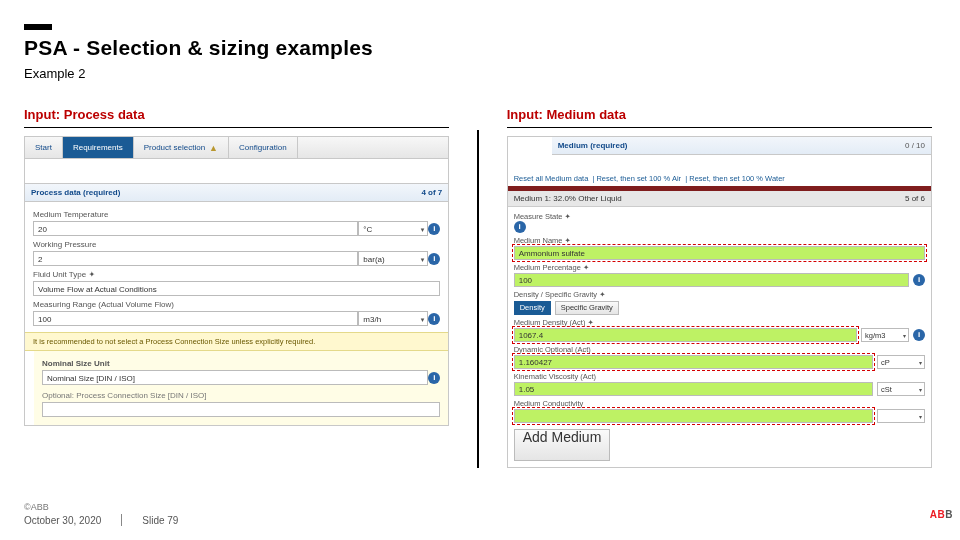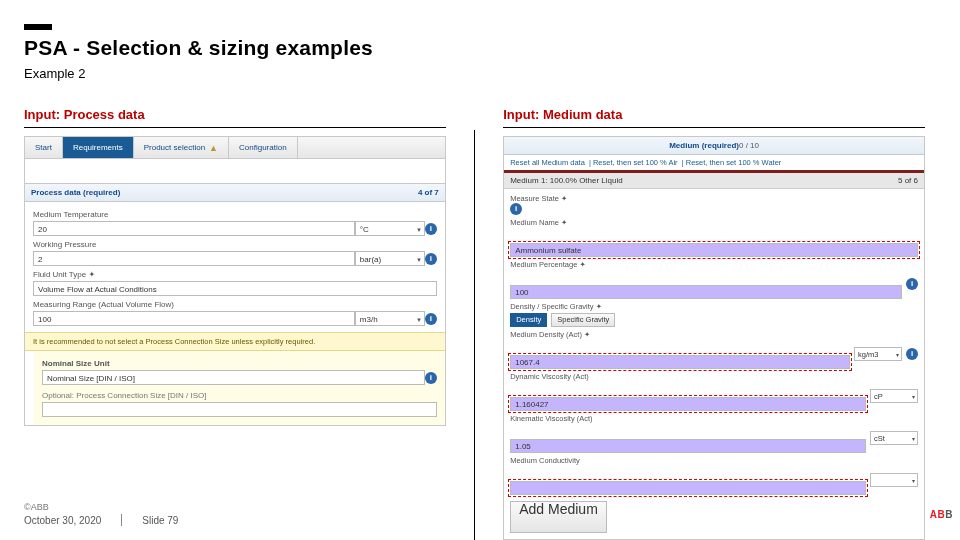--- a/index.html
+++ b/index.html
@@ -1,17 +1,17 @@
 <!DOCTYPE html>
 <html><head>
 <meta charset="utf-8">
 <style>
   * { box-sizing: border-box; margin: 0; padding: 0; }
   html, body { width: 960px; height: 540px; font-family: Arial, Helvetica, sans-serif; background: #fff; color: #000; }
-  .slide { position: relative; width: 960px; height: 540px; padding: 24px 35px 0 24px; }
+  .slide { position: relative; width: 960px; height: 540px; padding: 24px 28px 0 24px; }
   .dash { width: 28px; height: 6px; background: #000; margin-bottom: 6px; }
   .title { font-size: 21px; font-weight: bold; letter-spacing: .2px; }
   .subtitle { font-size: 13px; margin-top: 6px; }
   .columns { display: flex; gap: 28px; margin-top: 26px; }
   .col { flex: 1; }
   .col-heading { font-size: 13px; font-weight: bold; color: #b00; }
   .col-rule { border-top: 1.4px solid #000; margin-top: 5px; }
   .vsep { width: 1.4px; background: #000; align-self: stretch; margin-top: 23px; }
   .panel { border: 1px solid #c8c8c8; margin-top: 8px; background: #fff; font-size: 8px; color: #333; }
 
@@ -28,28 +28,28 @@
   .inp { flex:1; height:15px; border:1px solid #bbb; background:#fff; padding:0 4px; font-size:8px; line-height:15px; }
   .unit { width:70px; height:15px; border:1px solid #bbb; background:#fff; font-size:8px; line-height:15px; padding:0 4px; position:relative; }
   .unit::after { content:"▾"; position:absolute; right:3px; top:0; font-size:7px; color:#555; }
   .info-ico { width:12px; height:12px; border-radius:50%; background:#2a66a8; color:#fff; font-size:8px; font-weight:bold; text-align:center; line-height:12px; }
   .yellow-note { background:#fff8cf; border-top:1px solid #e4d98a; border-bottom:1px solid #e4d98a; padding:4px 8px; font-size:7.5px; color:#6a5800; margin-top:6px; }
   .nominal-block { background:#fffde6; padding:4px 8px 8px 8px;margin-left:9px; }
   .nominal-block .inp, .nominal-block .unit { background:#fff; }
   .optional-label { color:#777; font-size:8px; margin-top:6px; }
 
   
-  .req-hdr { background: linear-gradient(#f2f6fb,#e3ecf6); border-bottom:1px solid #c8c8c8; padding:4px 6px; font-weight:bold; color:#124a8a; display:flex; justify-content:center; }
+  .req-hdr { background: linear-gradient(#f2f6fb,#e3ecf6); border-bottom:1px solid #c8c8c8; padding:4px 6px; font-weight:bold; color:#124a8a; display:flex; justify-content:space-between;margin-left:44px; }
   .req-hdr .count { font-size:8px; color:#555; font-weight:normal; }
-  .reset-row { padding:3px 6px; font-size:7.5px; color:#1a5b95; border-bottom:3px solid #7f1d1d; }
+  .reset-row { padding:3px 6px; font-size:7.5px; color:#1a5b95; border-bottom:5px solid #7f1d1d;margin-top:16px; }
   .reset-row span { margin-right:2px; }
   .medium-bar { background:#e7e7e7; padding:3px 6px; font-size:8px; color:#333; display:flex; justify-content:space-between; border-bottom:1px solid #ccc; }
   .r-field { padding:2px 6px 0 6px; }
   .r-label { font-size:7.5px; color:#555; margin-top:3px; }
-  .r-input { height:14px; border:1px solid #bbb; background:#c4b5fd; font-size:8px; line-height:14px; padding:0 4px; margin-top:16px; }
+  .r-input { height:14px; border:1px solid #bbb; background:#bef264; font-size:8px; line-height:14px; padding:0 4px; margin-top:1px; }
   .r-row { display:flex; align-items:center; gap:4px; }
   .r-row .r-input { flex:1; }
   .r-unit { width:48px; height:14px; border:1px solid #bbb; font-size:7.5px; line-height:14px; padding:0 3px; position:relative; }
   .r-unit::after { content:"▾"; position:absolute; right:2px; top:0; font-size:6px; color:#555; }
   .hl-red { outline:1.5px dashed #d40000; outline-offset:1px; }
   .btn-row { display:flex; gap:4px; margin-top:2px; }
   .toggle-btn { height:14px; border:1px solid #bbb; background:linear-gradient(#fafafa,#e5e5e5); font-size:7.5px; line-height:12px; padding:0 5px; }
   .toggle-btn.active { background:#1a5b95; color:#fff; border-color:#1a5b95; }
   .add-btn { display:inline-block; margin:6px; height:32px; line-height:14px; padding:0 8px; border:1px solid #bbb; background:linear-gradient(#fafafa,#e5e5e5); font-size:14px; }
 
@@ -143,21 +143,21 @@
         <div class="req-hdr">
           <span>Medium (required)</span>
           <span class="count">0 / 10</span>
         </div>
         <div class="reset-row">
           <span>Reset all Medium data</span> | 
           <span>Reset, then set 100 % Air</span> | 
           <span>Reset, then set 100 % Water</span>
         </div>
         <div class="medium-bar">
-          <span>Medium 1: 100.0% Other Liquid</span>
+          <span>Medium 1: 32.0% Other Liquid</span>
           <span>5 of 6</span>
         </div>
 
         <div class="r-field">
           <div class="r-label">Measure State ✦</div>
           <div class="r-row">
             <div class="info-ico">i</div>
           </div>
 
           <div class="r-label">Medium Name ✦</div>
@@ -175,21 +175,21 @@
             <div class="toggle-btn">Specific Gravity</div>
           </div>
 
           <div class="r-label">Medium Density (Act) ✦</div>
           <div class="r-row">
             <div class="r-input hl-red">1067.4</div>
             <div class="r-unit">kg/m3</div>
             <div class="info-ico">i</div>
           </div>
 
-          <div class="r-label">Dynamic Viscosity (Act)</div>
+          <div class="r-label">Dynamic Optional (Act)</div>
           <div class="r-row">
             <div class="r-input hl-red">1.160427</div>
             <div class="r-unit">cP</div>
           </div>
 
           <div class="r-label">Kinematic Viscosity (Act)</div>
           <div class="r-row">
             <div class="r-input">1.05</div>
             <div class="r-unit">cSt</div>
           </div>

